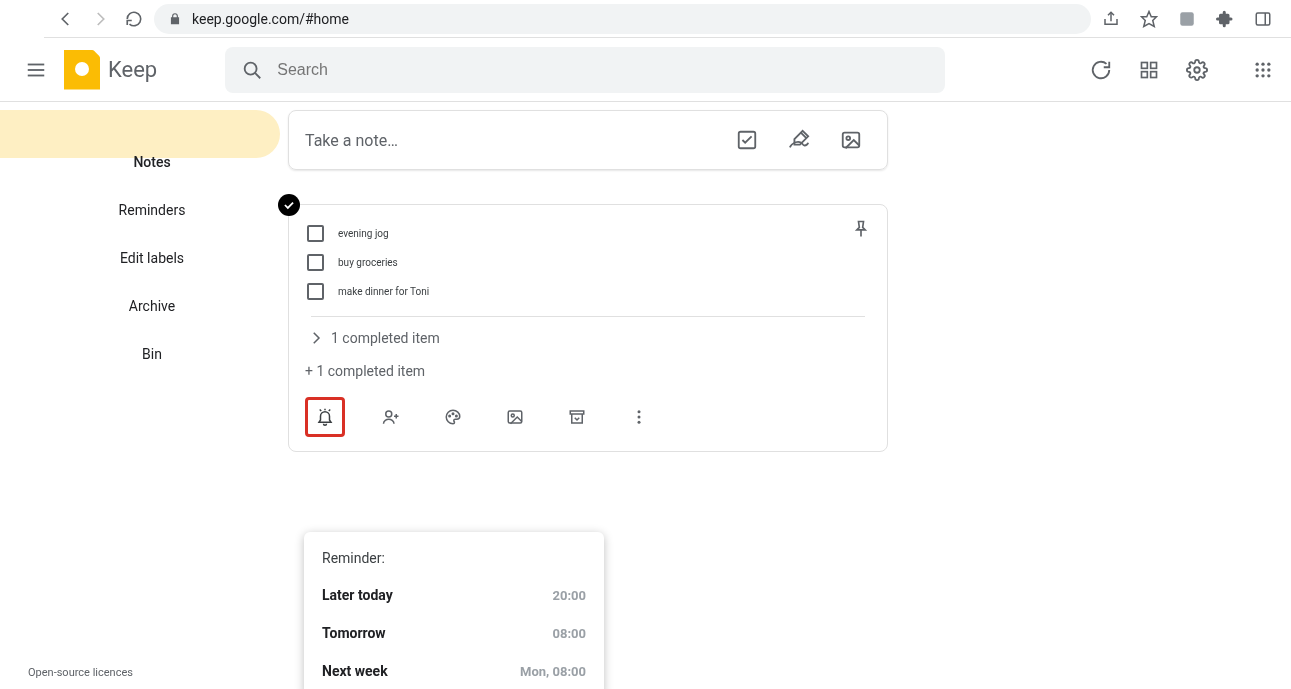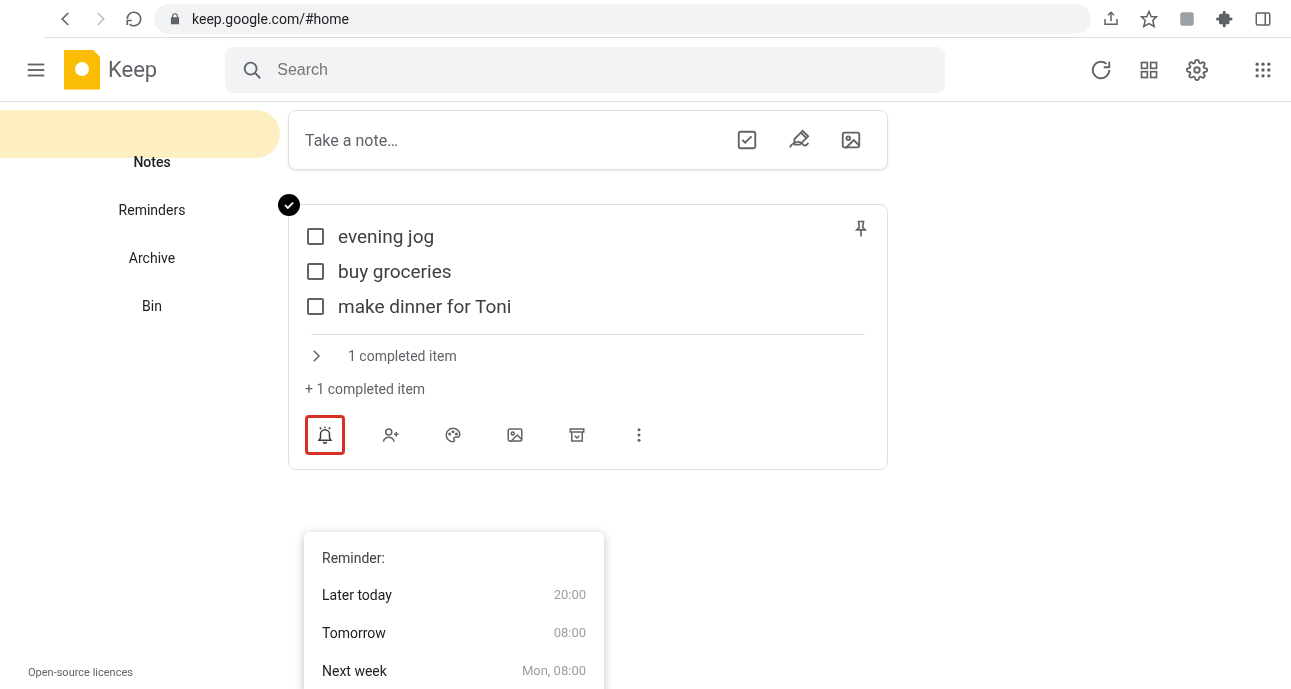--- a/index.html
+++ b/index.html
@@ -38,34 +38,34 @@
 
   
   .take-note { width:600px; height:60px; margin-left:8px; border:1px solid #e0e0e0; border-radius:8px; box-shadow:0 1px 2px rgba(0,0,0,.1); display:flex; align-items:center; padding:0 16px; gap:12px; }
   .take-note .placeholder { flex:1; font-size:16px; color:#5f6368; }
   .take-note .tn-icon { width:40px; height:40px; display:flex; align-items:center; justify-content:center; color:#5f6368; }
 
   
   .note-card { position:relative; width:600px; margin-left:8px; margin-top:34px; border:1px solid #e0e0e0; border-radius:8px; padding:14px 16px 6px 16px; }
   .select-badge { position:absolute; top:-11px; left:-11px; width:22px; height:22px; background:#000; border-radius:50%; display:flex; align-items:center; justify-content:center; color:#fff; }
   .pin { position:absolute; top:8px; right:10px; color:#5f6368; width:32px; height:32px; display:flex; align-items:center; justify-content:center; }
-  .check-row { display:flex; align-items:center; gap:14px; padding:6px 2px; font-size:19px; color:#3c4043; }
+  .check-row { display:flex; align-items:center; gap:14px; padding:6px 2px; font-size:10px; color:#3c4043; }
   .check-row .box { width:17px; height:17px; border:2px solid #5f6368; border-radius:2px; }
   .divider { border-top:1px solid #e0e0e0; margin:10px 6px 4px 6px; }
-  .completed-row { display:flex; align-items:center; gap:23px; padding:8px 2px; font-size:14px; color:#5f6368; }
+  .completed-row { display:flex; align-items:center; gap:6px; padding:8px 2px; font-size:14px; color:#5f6368; }
   .plus-completed { padding:8px 0 14px 0; font-size:14px; color:#5f6368; }
 
   .toolbar { display:flex; align-items:center; gap:30px; padding:4px 4px 8px 4px; color:#5f6368; }
   .tb-btn { width:32px; height:32px; display:flex; align-items:center; justify-content:center; }
   .tb-hl { border:3px solid #d93025; border-radius:4px; padding:1px; margin-left:-4px; }
 
   
   .popover { position:absolute; left:24px; top:430px; width:300px; background:#fff; border-radius:6px; box-shadow:0 2px 10px rgba(0,0,0,.25); padding:14px 0 6px 0; font-size:14px; }
   .pop-title { padding:4px 18px 10px 18px; color:#3c4043; }
-  .pop-row { display:flex; align-items:flex-start; justify-content:space-between; padding:11px 18px; cursor:pointer; }
+  .pop-row { display:flex; align-items:flex-end; justify-content:space-between; padding:11px 18px; cursor:pointer;font-weight:bold; }
   .pop-row .time { color:#9aa0a6; font-size:13px; }
 
   svg { display:block; }
 </style>
 </head>
 <body>
 
 <div class="browser-bar">
   <div class="browser-btn">
     <svg width="18" height="18" viewBox="0 0 24 24" fill="none" stroke="currentColor" stroke-width="2.2">
@@ -190,20 +190,27 @@
           <line x1="10" y1="22" x2="14" y2="22"></line>
         </svg>
       <span>Notes</span>
     </div>
     <div class="side-item">
       <svg width="22" height="22" viewBox="0 0 24 24" fill="none" stroke="currentColor" stroke-width="2">
           <path d="M18 16v-5a6 6 0 1 0-12 0v5l-2 3h16l-2-3z"></path>
           <path d="M10 21a2 2 0 0 0 4 0"></path>
         </svg>
       <span>Reminders</span>
+    </div>
+    <div class="side-item">
+      <svg width="22" height="22" viewBox="0 0 24 24" fill="none" stroke="currentColor" stroke-width="2">
+          <path d="M3 17.25V21h3.75L17.81 9.94l-3.75-3.75L3 17.25z"></path>
+          <path d="M14.06 6.19l3.75 3.75"></path>
+        </svg>
+      <span>Edit labels</span>
     </div>
     <div class="side-item">
       <svg width="22" height="22" viewBox="0 0 24 24" fill="none" stroke="currentColor" stroke-width="2">
           <rect x="3" y="4" width="18" height="4"></rect>
           <path d="M5 8v12h14V8"></path>
           <polyline points="9 13 12 16 15 13"></polyline>
           <line x1="12" y1="9" x2="12" y2="16"></line>
         </svg>
       <span>Archive</span>
     </div>

